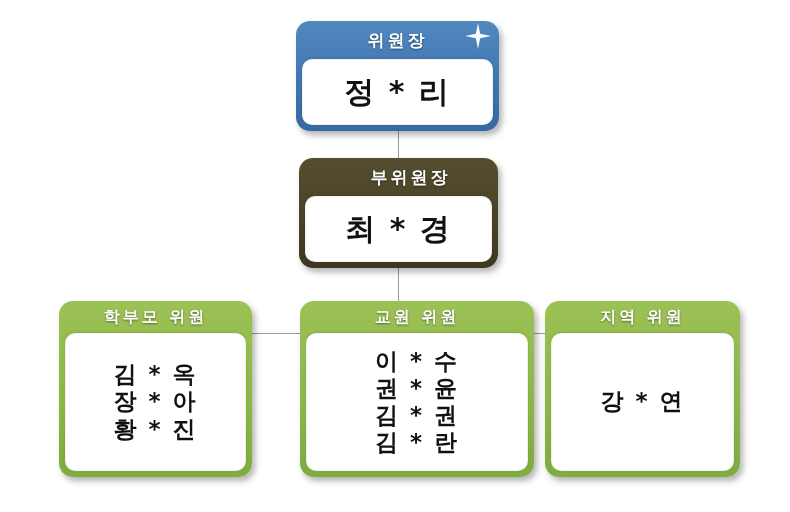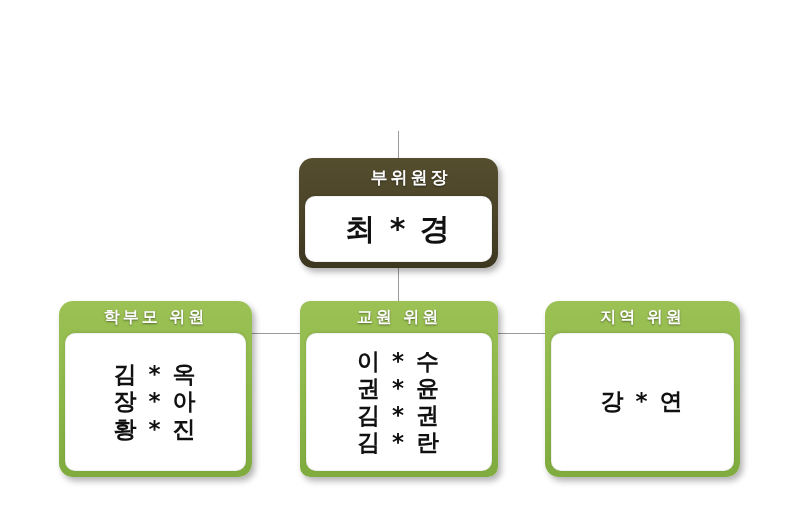--- a/index.html
+++ b/index.html
@@ -121,36 +121,47 @@
     font-size: 16px;
     align-items: center;
   }
   .node-green .node-body {
     top: 32px;
     height: 138px;
   }
   .node-green .name-line { font-size: 23px; }
 
   #node-parent { left: 59px;  width: 193px; }
-  #node-teacher{ left: 300px; width: 198px; border-radius: 10px; }
+  #node-teacher{ left: 300px; width: 234px; }
   #node-region { left: 545px; width: 195px; }
 </style>
 </head>
 <body>
 
 <div id="chart-root">
 
   <div class="connector v" style="left:398px; top:131px; height:27px;"></div>
 
   <div class="connector v" style="left:398px; top:268px; height:33px;"></div>
 
   <div class="connector h" style="left:252px; top:333px; width:48px;"></div>
 
   <div class="connector h" style="left:498px; top:333px; width:47px;"></div>
 
+  <div class="node" id="node-chair">
+    <div class="node-header">
+      <span>위원장</span>
+      <svg class="sparkle-icon" viewBox="0 0 26 26">
+        <path d="M13 0 L15.2 10.8 L26 13 L15.2 15.2 L13 26 L10.8 15.2 L0 13 L10.8 10.8 Z" fill="#ffffff" opacity="0.95"></path>
+      </svg>
+    </div>
+    <div class="node-body">
+      <div class="name-line">정 * 리</div>
+    </div>
+  </div>
 
   <div class="node" id="node-vice">
     <div class="node-header">
       <span>부위원장</span>
     </div>
     <div class="node-body">
       <div class="name-line">최 * 경</div>
     </div>
   </div>
 

